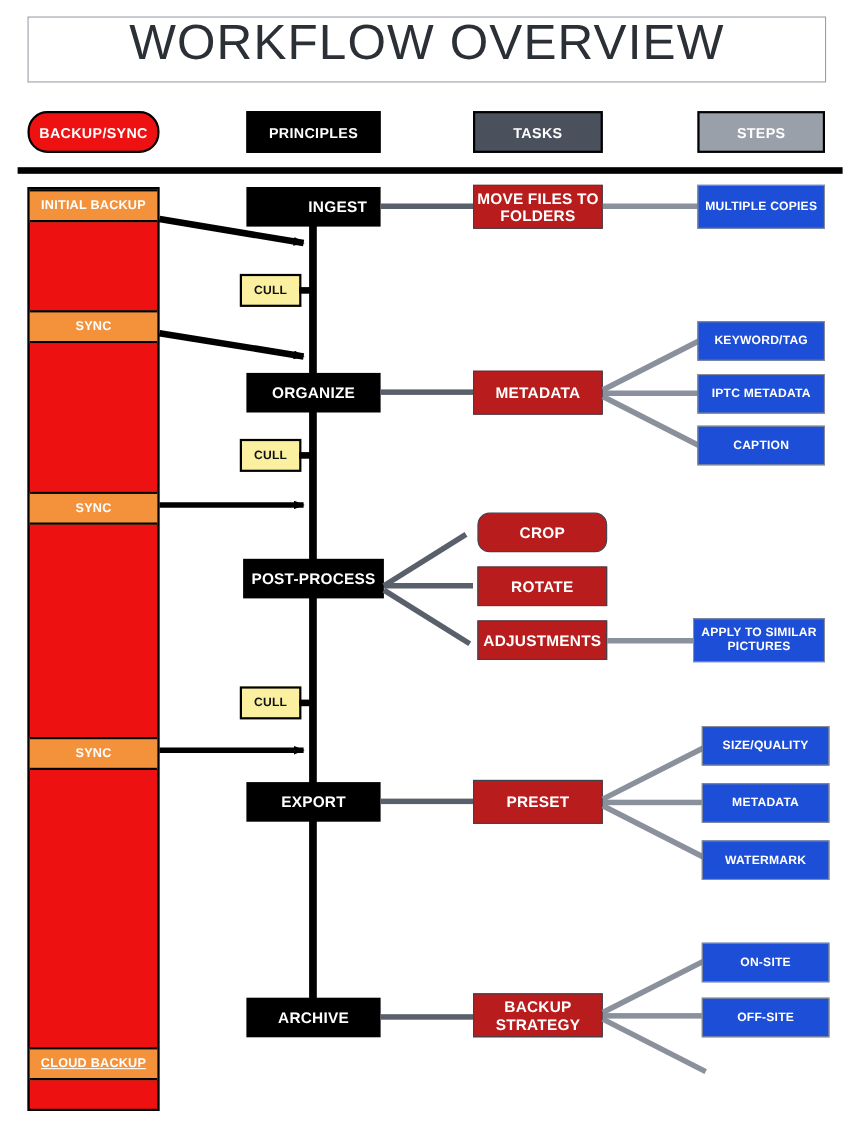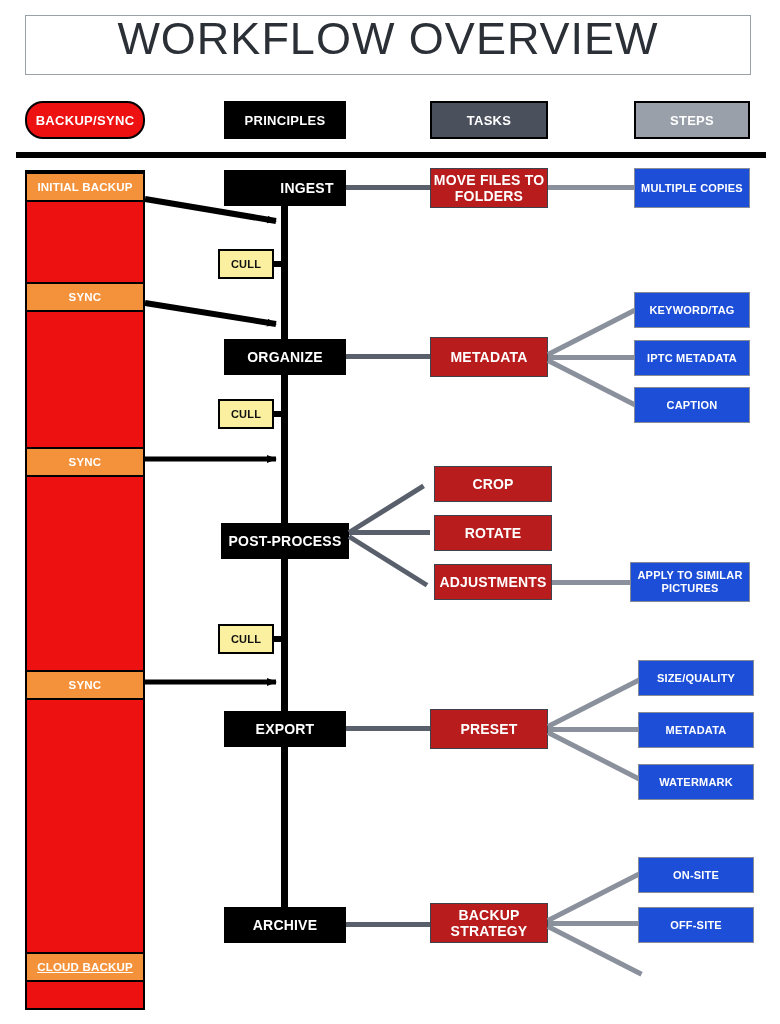--- a/index.html
+++ b/index.html
@@ -199,21 +199,21 @@
 
     <line x1="145" y1="303" x2="276" y2="324" stroke="#000000" stroke-width="6" marker-end="url(#ah)"></line>
 
     <line x1="145" y1="459" x2="276" y2="459" stroke="#000000" stroke-width="5" marker-end="url(#ah)"></line>
 
     <line x1="145" y1="682" x2="276" y2="682" stroke="#000000" stroke-width="5" marker-end="url(#ah)"></line>
   </svg>
 
   <div class="node node-principle" style="left:224px;top:170px;width:122px;height:36px;padding-left:44px;">INGEST</div>
   <div class="node node-principle" style="left:224px;top:339px;width:122px;height:36px;">ORGANIZE</div>
-  <div class="node node-principle" style="left:221px;top:523px;width:128px;height:36px;">POST-PROCESS</div>
+  <div class="node node-principle" style="left:221px;top:508px;width:128px;height:36px;">POST-PROCESS</div>
   <div class="node node-principle" style="left:224px;top:711px;width:122px;height:36px;">EXPORT</div>
   <div class="node node-principle" style="left:224px;top:907px;width:122px;height:36px;">ARCHIVE</div>
 
   <div class="node node-cull" style="left:218px;top:249px;width:56px;height:30px;">CULL</div>
   <div class="conn conn-black" style="left:272px;top:261px;width:14px;height:6px;"></div>
 
   <div class="node node-cull" style="left:218px;top:399px;width:56px;height:30px;">CULL</div>
   <div class="conn conn-black" style="left:272px;top:411px;width:14px;height:6px;"></div>
 
   <div class="node node-cull" style="left:218px;top:624px;width:56px;height:30px;">CULL</div>
@@ -223,21 +223,21 @@
   <div class="conn conn-dark" style="left:346px;top:354px;width:84px;"></div>
   <div class="conn conn-dark" style="left:349px;top:530px;width:81px;"></div>
   <div class="conn conn-dark" style="left:346px;top:726px;width:84px;"></div>
   <div class="conn conn-dark" style="left:346px;top:922px;width:84px;"></div>
 
   <div class="conn conn-dark" style="left:349px;top:530px;width:88px;transform:rotate(-32deg);"></div>
   <div class="conn conn-dark" style="left:349px;top:534px;width:92px;transform:rotate(32deg);"></div>
 
   <div class="node node-task" style="left:430px;top:168px;width:118px;height:40px;">MOVE FILES TO FOLDERS</div>
   <div class="node node-task" style="left:430px;top:337px;width:118px;height:40px;">METADATA</div>
-  <div class="node node-task" style="left:434px;top:466px;width:118px;height:36px;">CROP</div>
+  <div class="node node-task" style="left:434px;top:466px;width:118px;height:36px;border-radius:11px;">CROP</div>
   <div class="node node-task" style="left:434px;top:515px;width:118px;height:36px;">ROTATE</div>
   <div class="node node-task" style="left:434px;top:564px;width:118px;height:36px;">ADJUSTMENTS</div>
   <div class="node node-task" style="left:430px;top:709px;width:118px;height:40px;">PRESET</div>
   <div class="node node-task" style="left:430px;top:903px;width:118px;height:40px;">BACKUP STRATEGY</div>
 
   <div class="conn" style="left:548px;top:185px;width:88px;"></div>
 
   <div class="conn" style="left:548px;top:352px;width:105px;transform:rotate(-27deg);"></div>
   <div class="conn" style="left:548px;top:355px;width:88px;"></div>
   <div class="conn" style="left:548px;top:358px;width:105px;transform:rotate(27deg);"></div>

